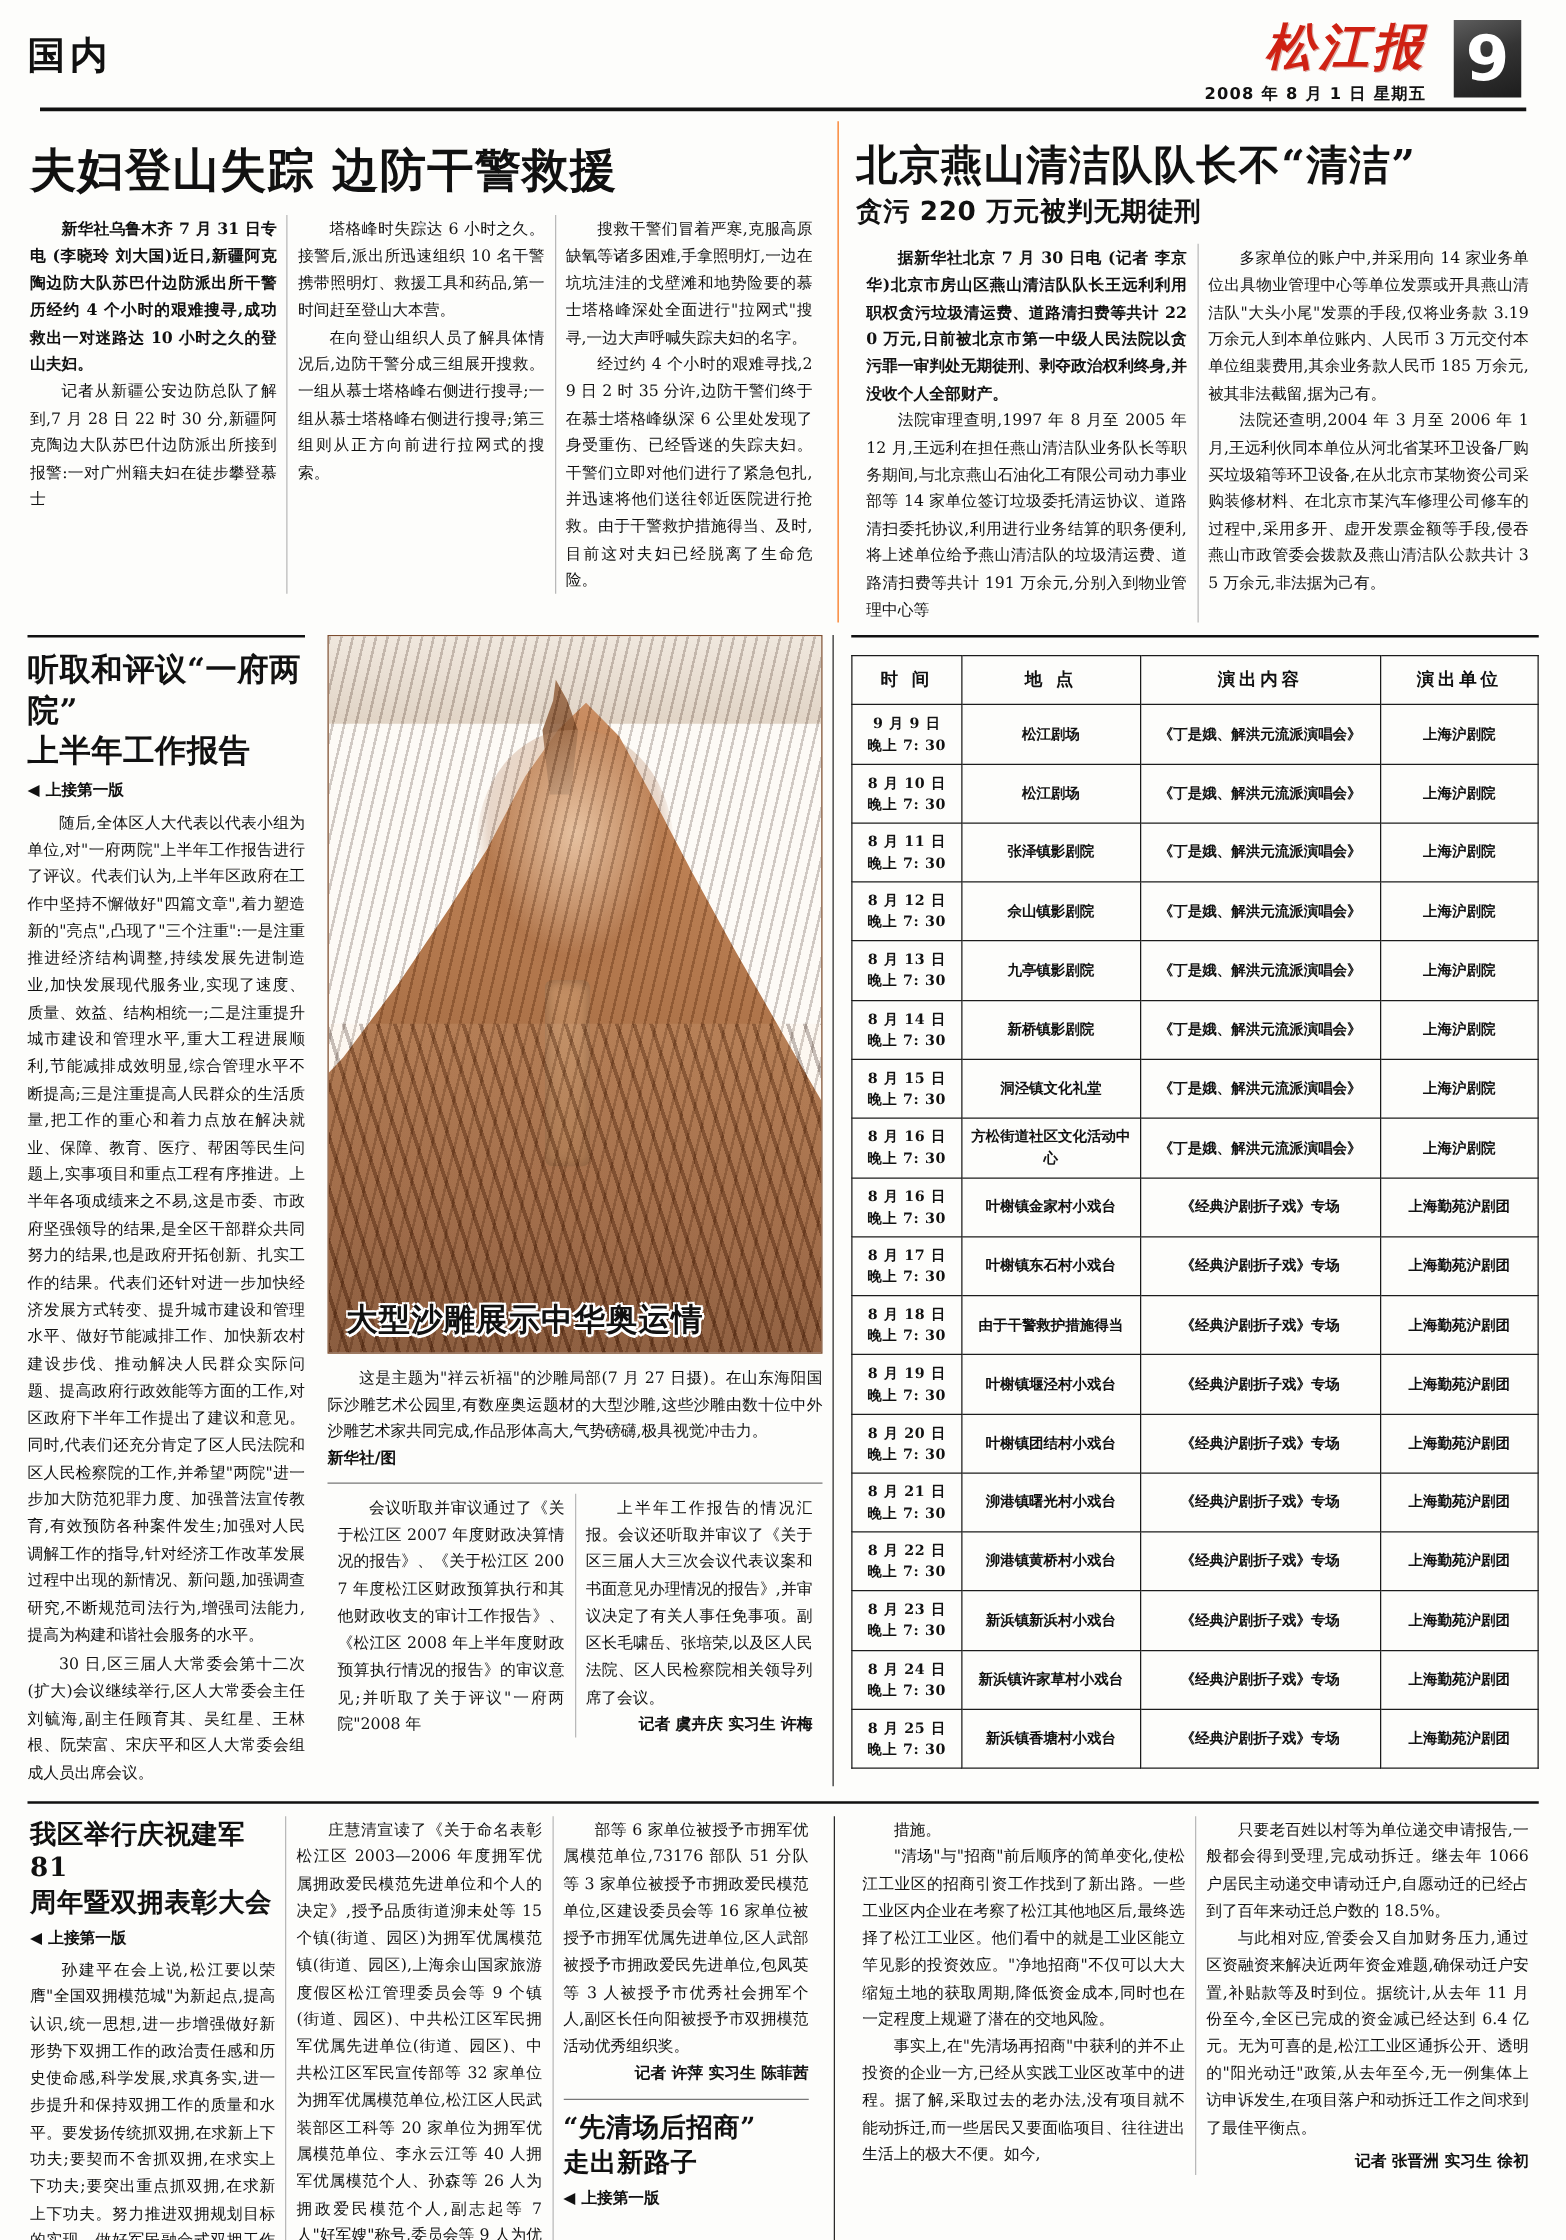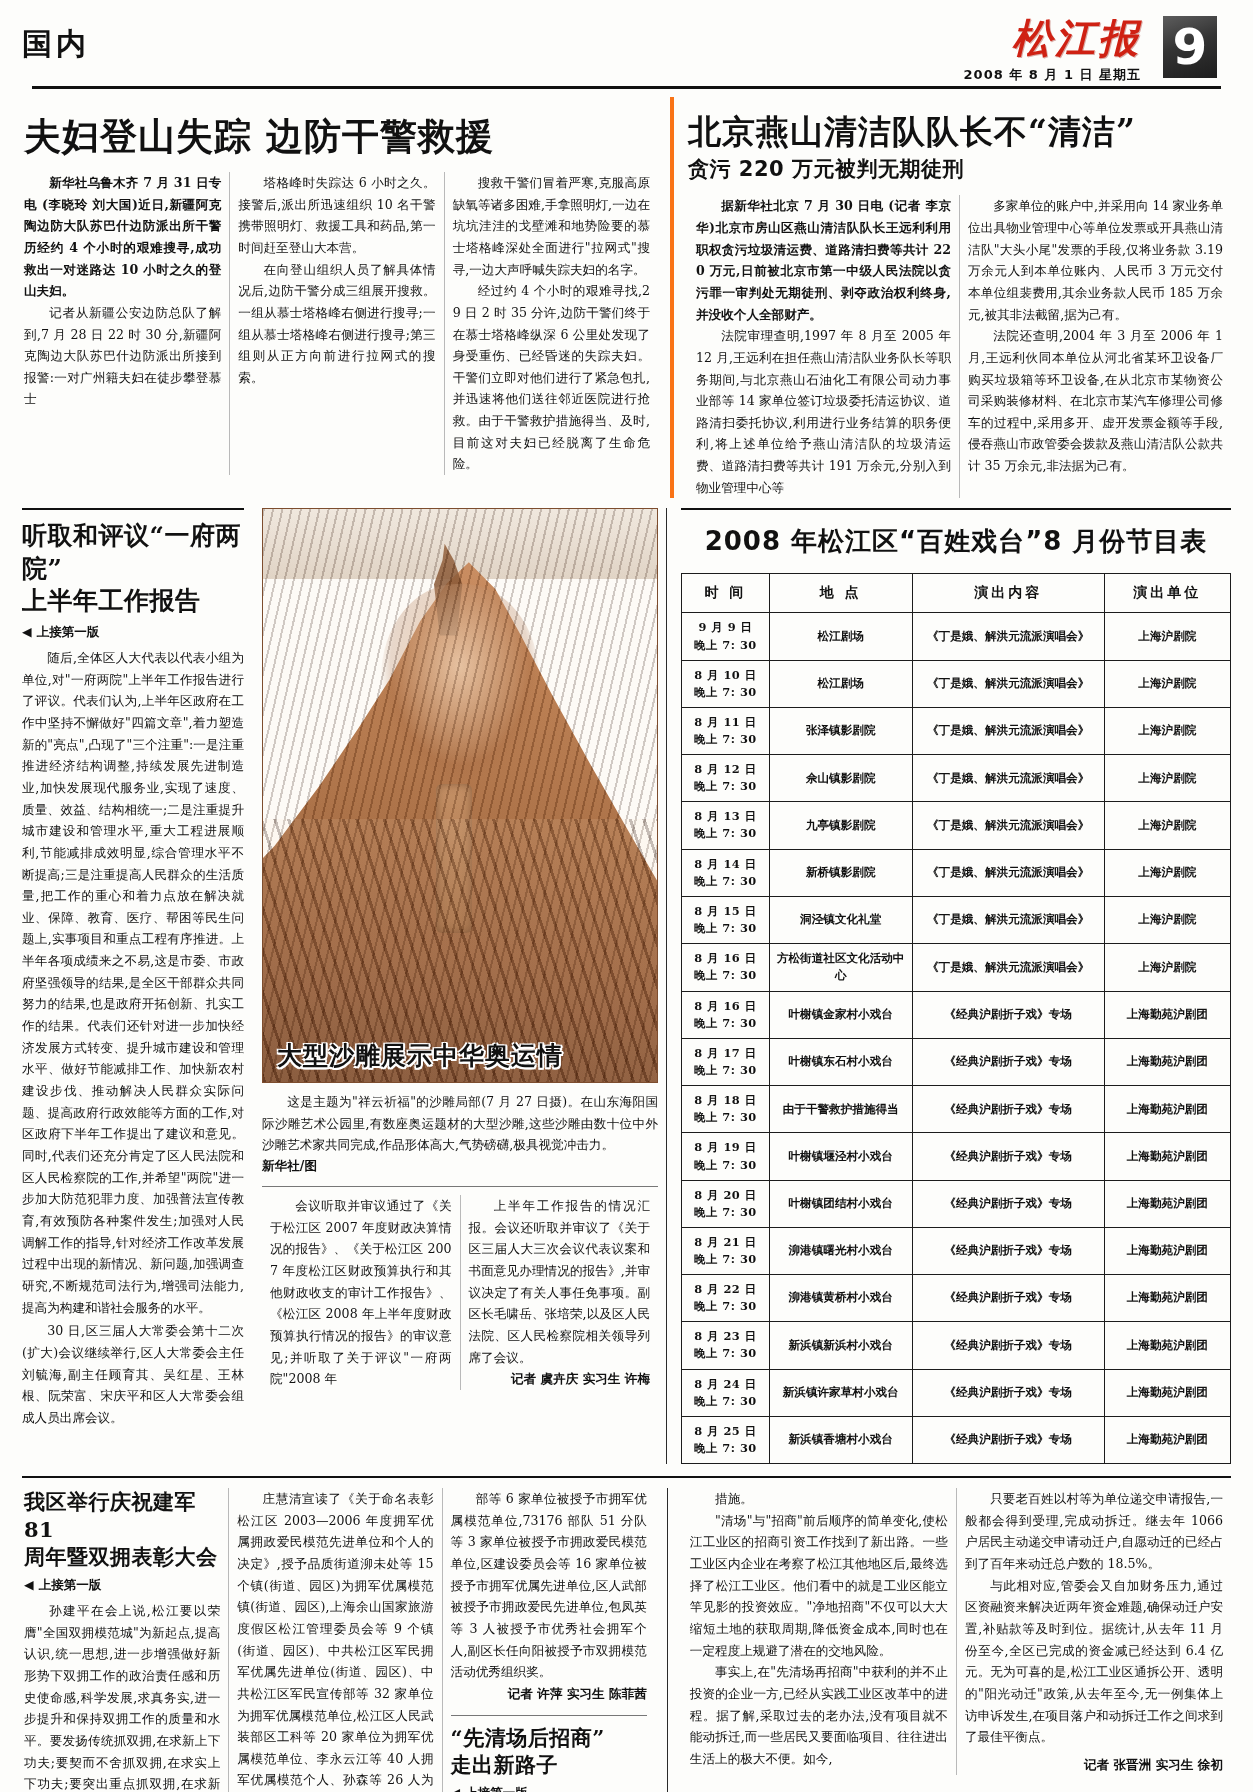--- a/index.html
+++ b/index.html
@@ -64,21 +64,21 @@
   }
   .body-txt p { margin: 0; text-indent: 2em; }
   .lead { font-weight: bold; }
   .byline { font-weight:bold; text-align:right; }
   .contd { font-size: 12.5px; font-weight:bold; margin: 3px 0 6px 0; }
   .contd .tri { display:inline-block; margin-right:5px; color:#111; }
   .hrule-thick { border-top: 2px solid #111; }
 
   .top-area { display:flex; margin-top: 8px; }
   .top-left { width: 648px; padding-right: 12px; }
-  .top-right { width: 561px; padding-left: 14px; border-left: 4px solid #f97316; }
+  .top-right { width: 561px; padding-left: 14px; border-left: 1px solid #f97316; }
 
   .three { display:flex; }
   .three > div { flex:1; padding: 0 8px; }
   .three > div:first-child { padding-left:2px; }
   .three > div + div { border-left: 1px solid #b9b9b9; }
 
   .two { display:flex; }
   .two > div { flex:1; padding: 0 8px; }
   .two > div + div { border-left: 1px solid #b9b9b9; }
 
@@ -276,21 +276,20 @@
           <div class="body-txt">
               <p>上半年工作报告的情况汇报。会议还听取并审议了《关于区三届人大三次会议代表议案和书面意见办理情况的报告》,并审议决定了有关人事任免事项。副区长毛啸岳、张培荣,以及区人民法院、区人民检察院相关领导列席了会议。</p>
             </div>
           <div class="body-txt byline">记者 虞卉庆 实习生 许梅</div>
         </div>
       </div>
     </div>
 
     <div style="width:565px; padding-left:14px; border-left:1px solid #2a2a2a;">
       <div class="hrule-thick" style="margin-bottom:14px;"></div>
-      <div class="tbl-title">2008 年松江区“百姓戏台”8 月份节目表</div>
       <table class="sched">
         <thead>
           <tr>
             <th class="c1">时  间</th>
             <th class="c2">地  点</th>
             <th class="c3">演出内容</th>
             <th class="c4">演出单位</th>
           </tr>
         </thead>
         <tbody id="sched-body">

